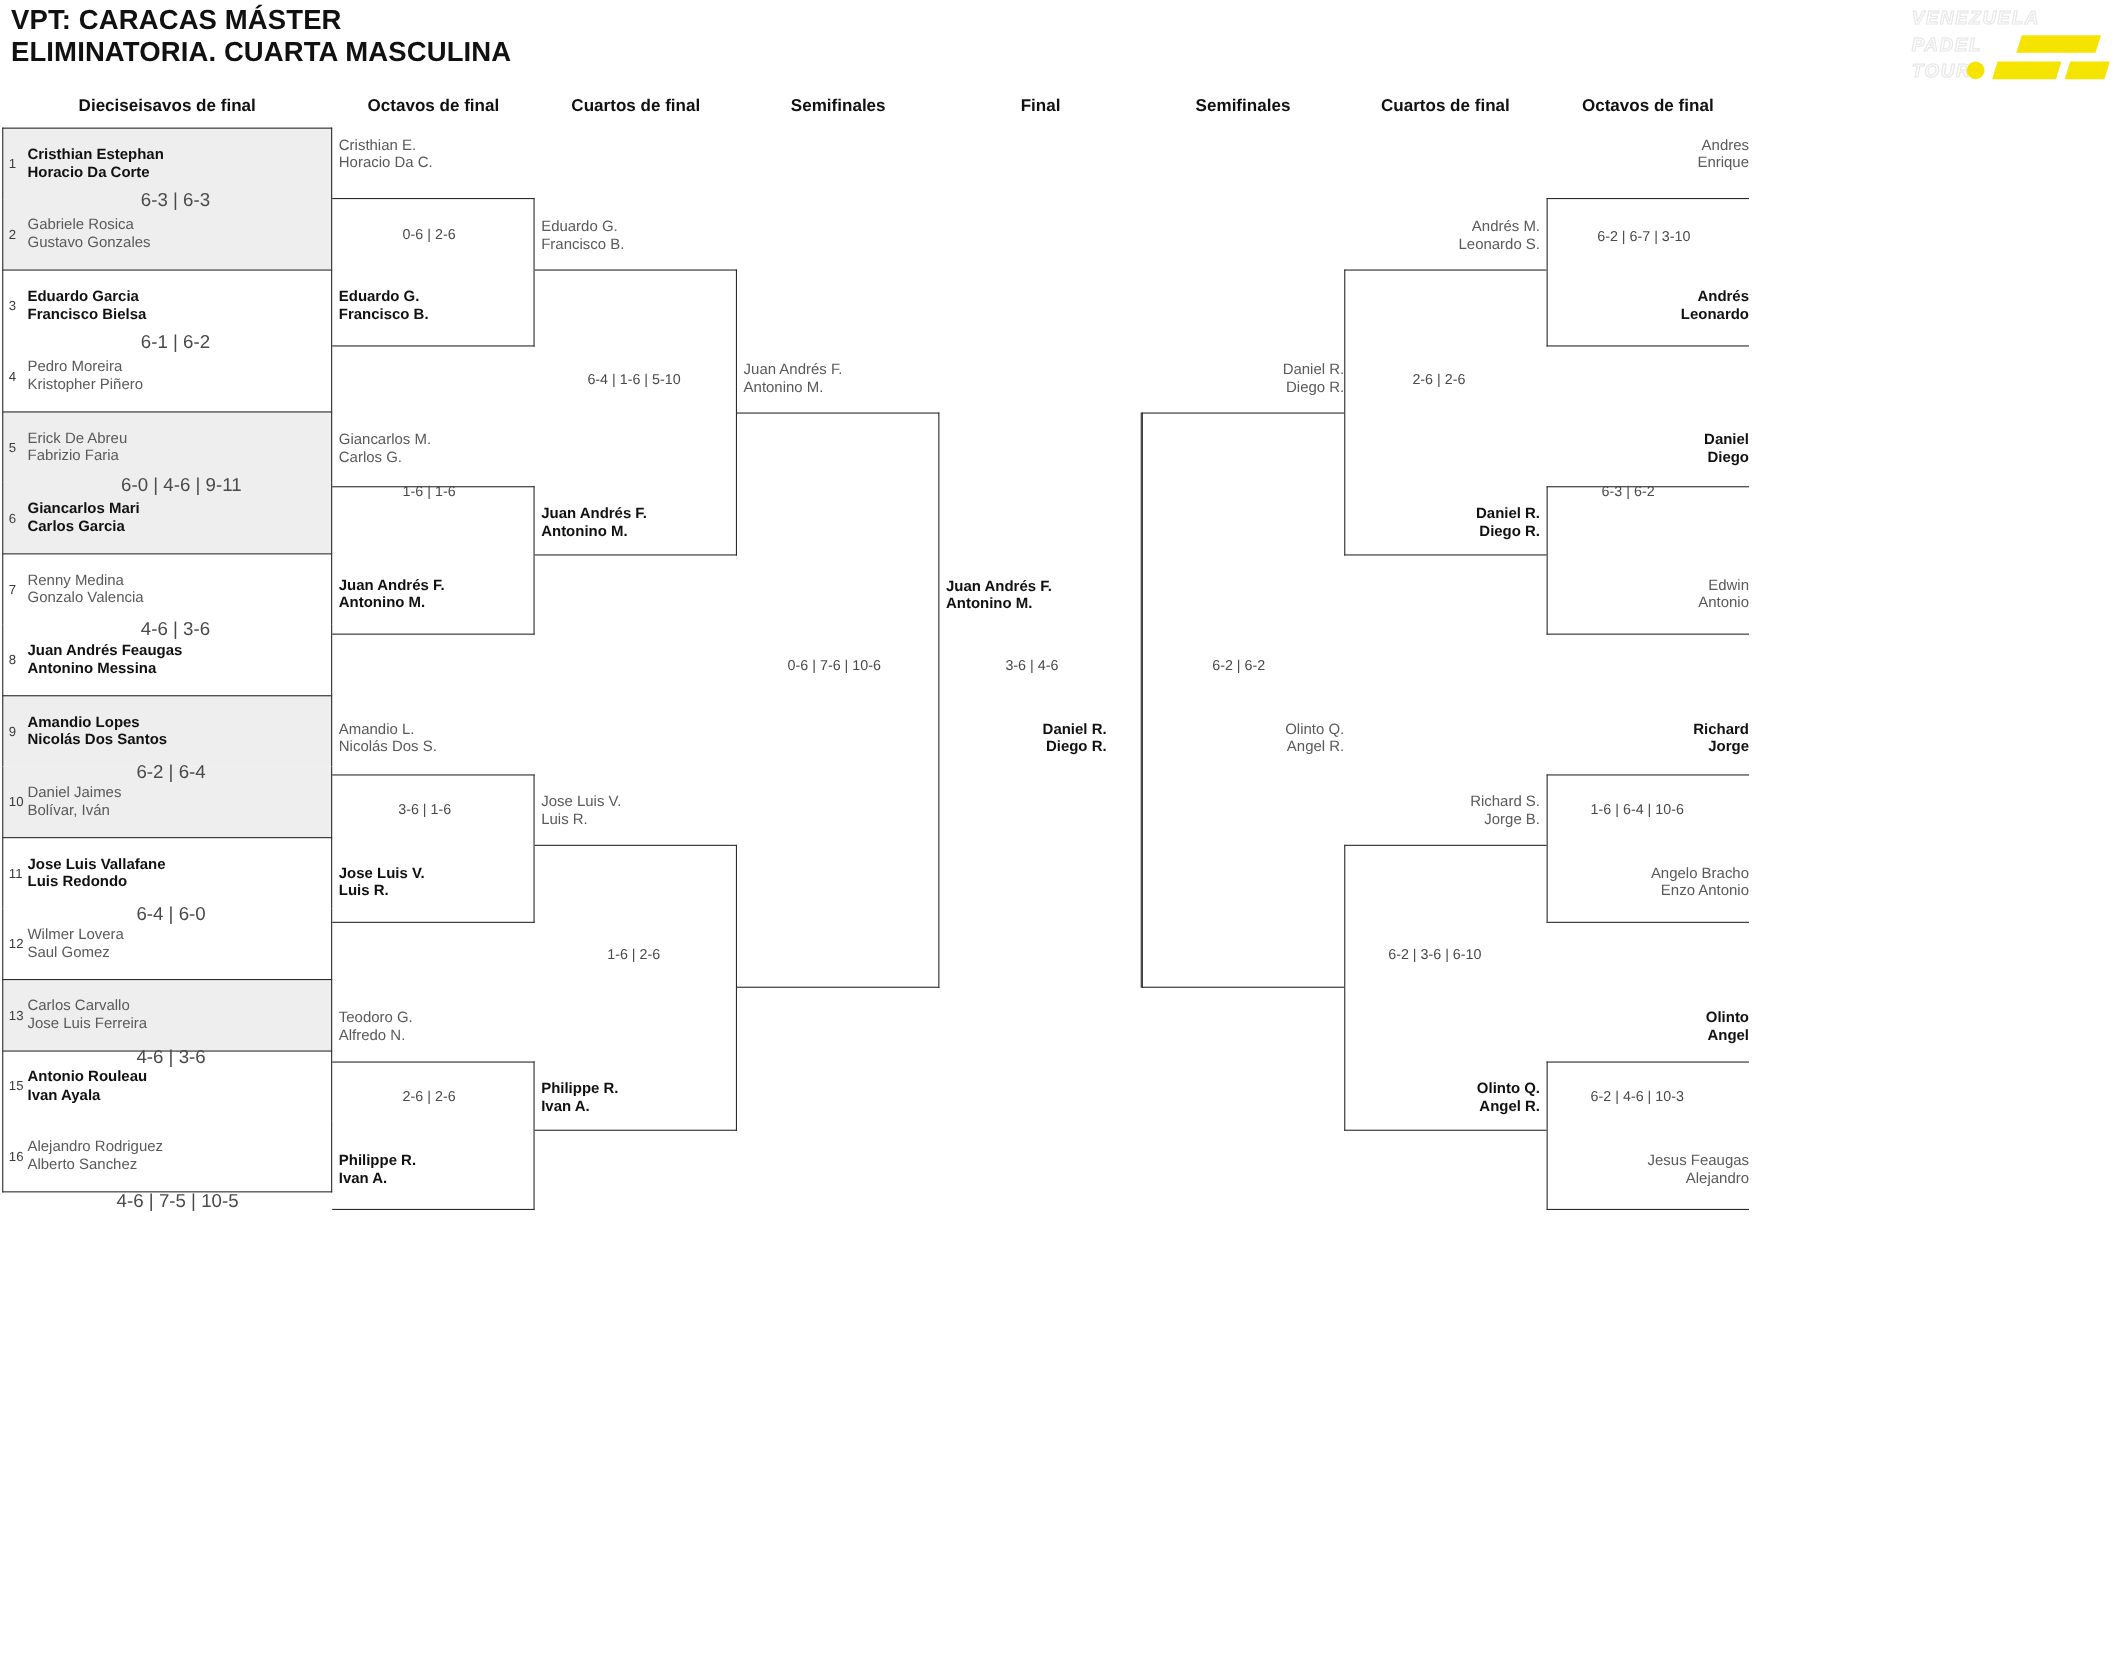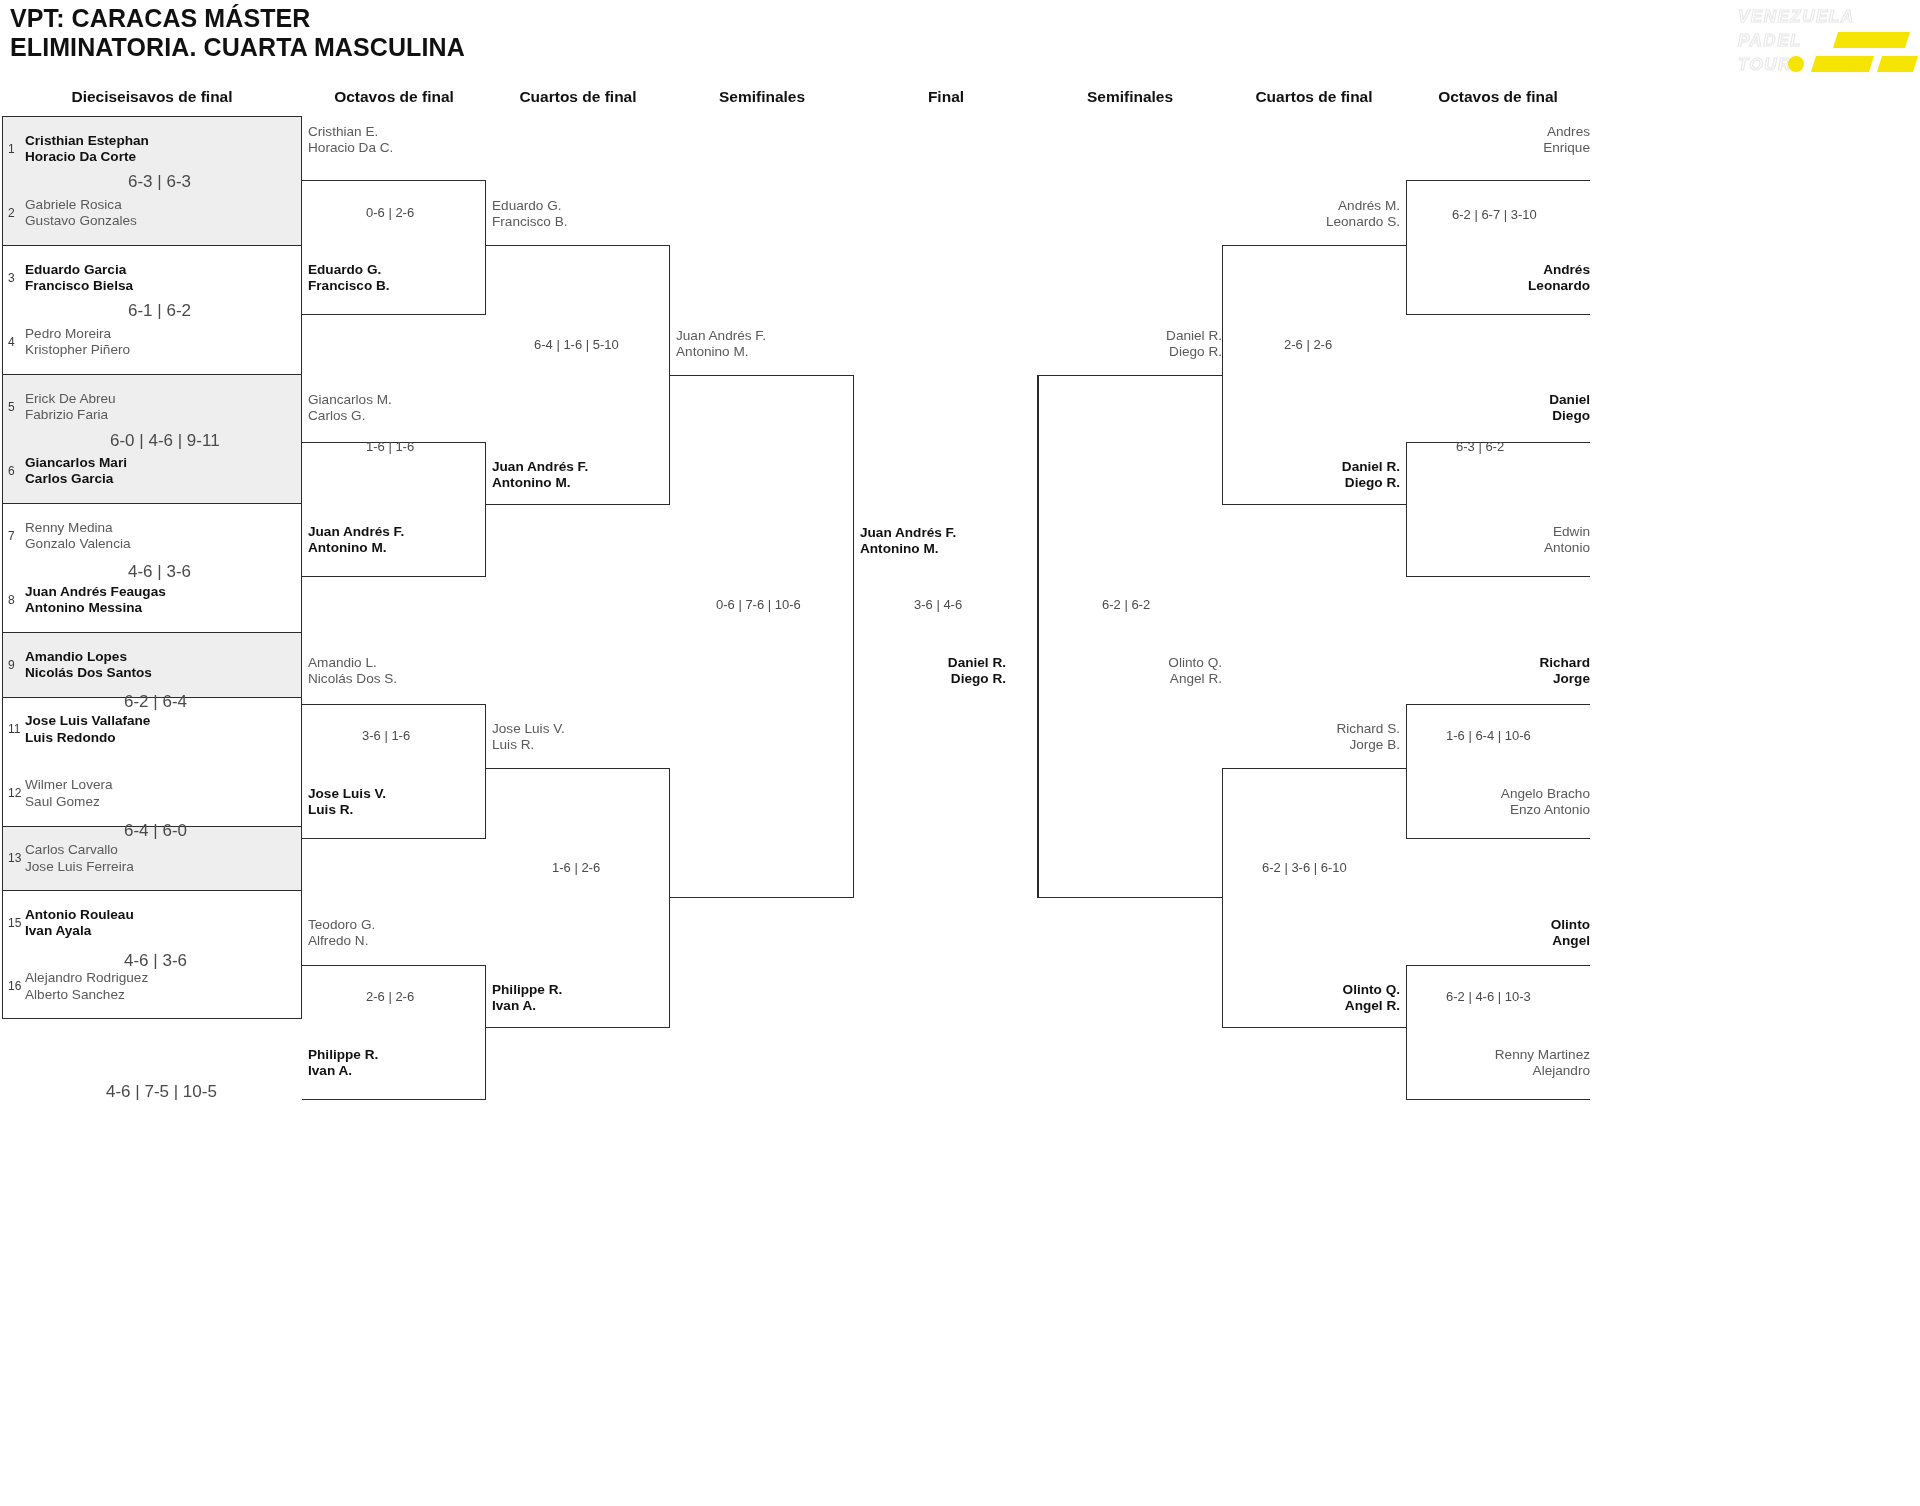--- a/index.html
+++ b/index.html
@@ -116,20 +116,25 @@
   <div class="seed">
       <span class="num">8</span>
       <span class="pair win">Juan Andrés Feaugas
 Antonino Messina</span>
     </div>
   <div class="seed alt topline">
       <span class="num">9</span>
       <span class="pair win">Amandio Lopes
 Nicolás Dos Santos</span>
     </div>
+  <div class="seed alt">
+      <span class="num">10</span>
+      <span class="pair">Daniel Jaimes
+Bolívar, Iván</span>
+    </div>
   <div class="seed topline">
       <span class="num">11</span>
       <span class="pair win">Jose Luis Vallafane
 Luis Redondo</span>
     </div>
   <div class="seed">
       <span class="num">12</span>
       <span class="pair">Wilmer Lovera
 Saul Gomez</span>
     </div>
@@ -252,14 +257,14 @@
 <div class="team win r" style="left:1440px;top:655px;width:150px;">Richard
 Jorge</div>
 <div class="score" style="left:1446px;top:728px;">1-6 | 6-4 | 10-6</div>
 <div class="team r" style="left:1440px;top:786px;width:150px;">Angelo Bracho
 Enzo Antonio</div>
 
 <div class="bx noright" style="left:1406px;top:965px;width:184px;height:135px;"></div>
 <div class="team win r" style="left:1440px;top:917px;width:150px;">Olinto
 Angel</div>
 <div class="score" style="left:1446px;top:989px;">6-2 | 4-6 | 10-3</div>
-<div class="team r" style="left:1440px;top:1047px;width:150px;">Renny Martinez
+<div class="team r" style="left:1440px;top:1047px;width:150px;">Jesus Feaugas
 Alejandro</div>
 
 </body></html>

